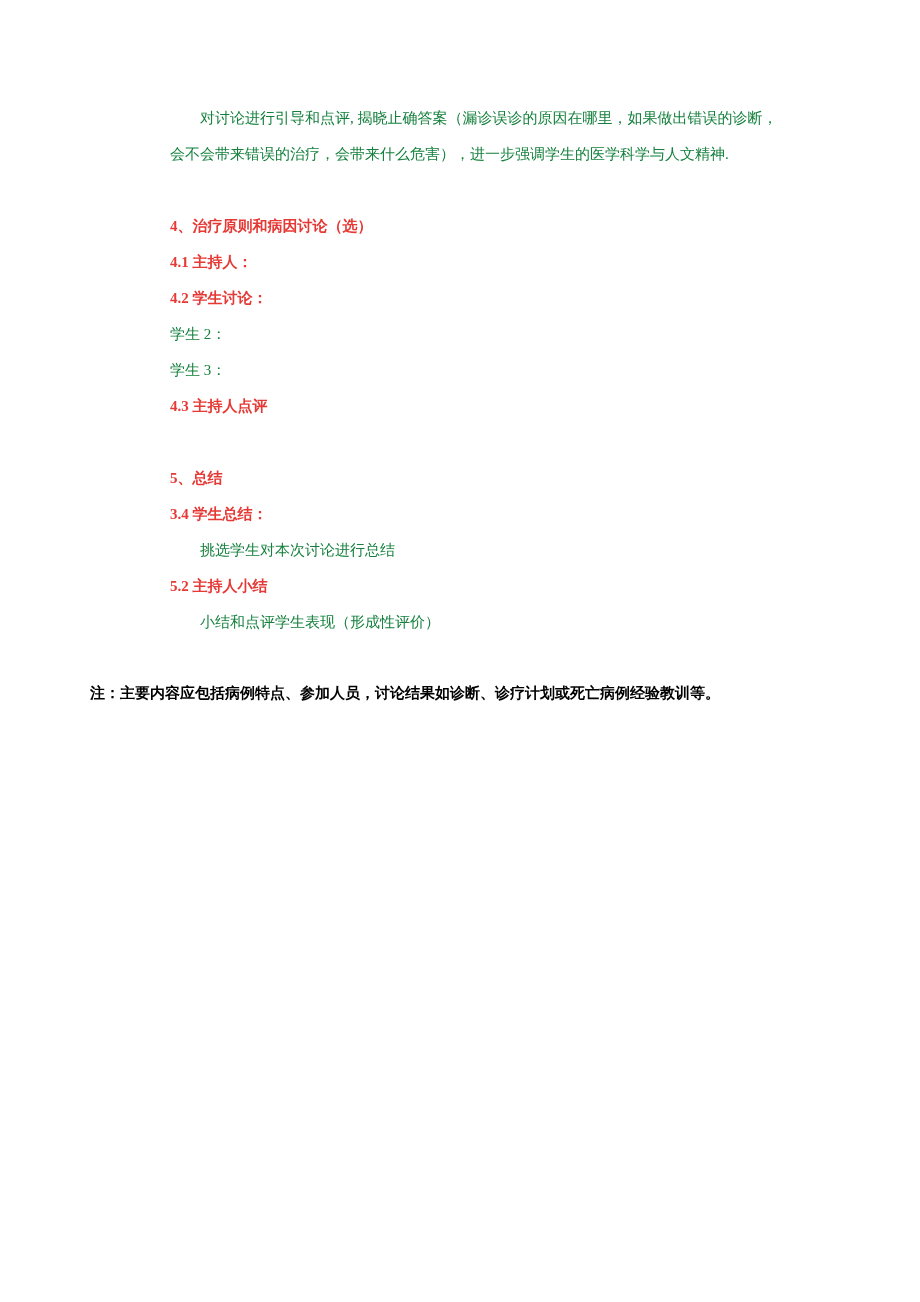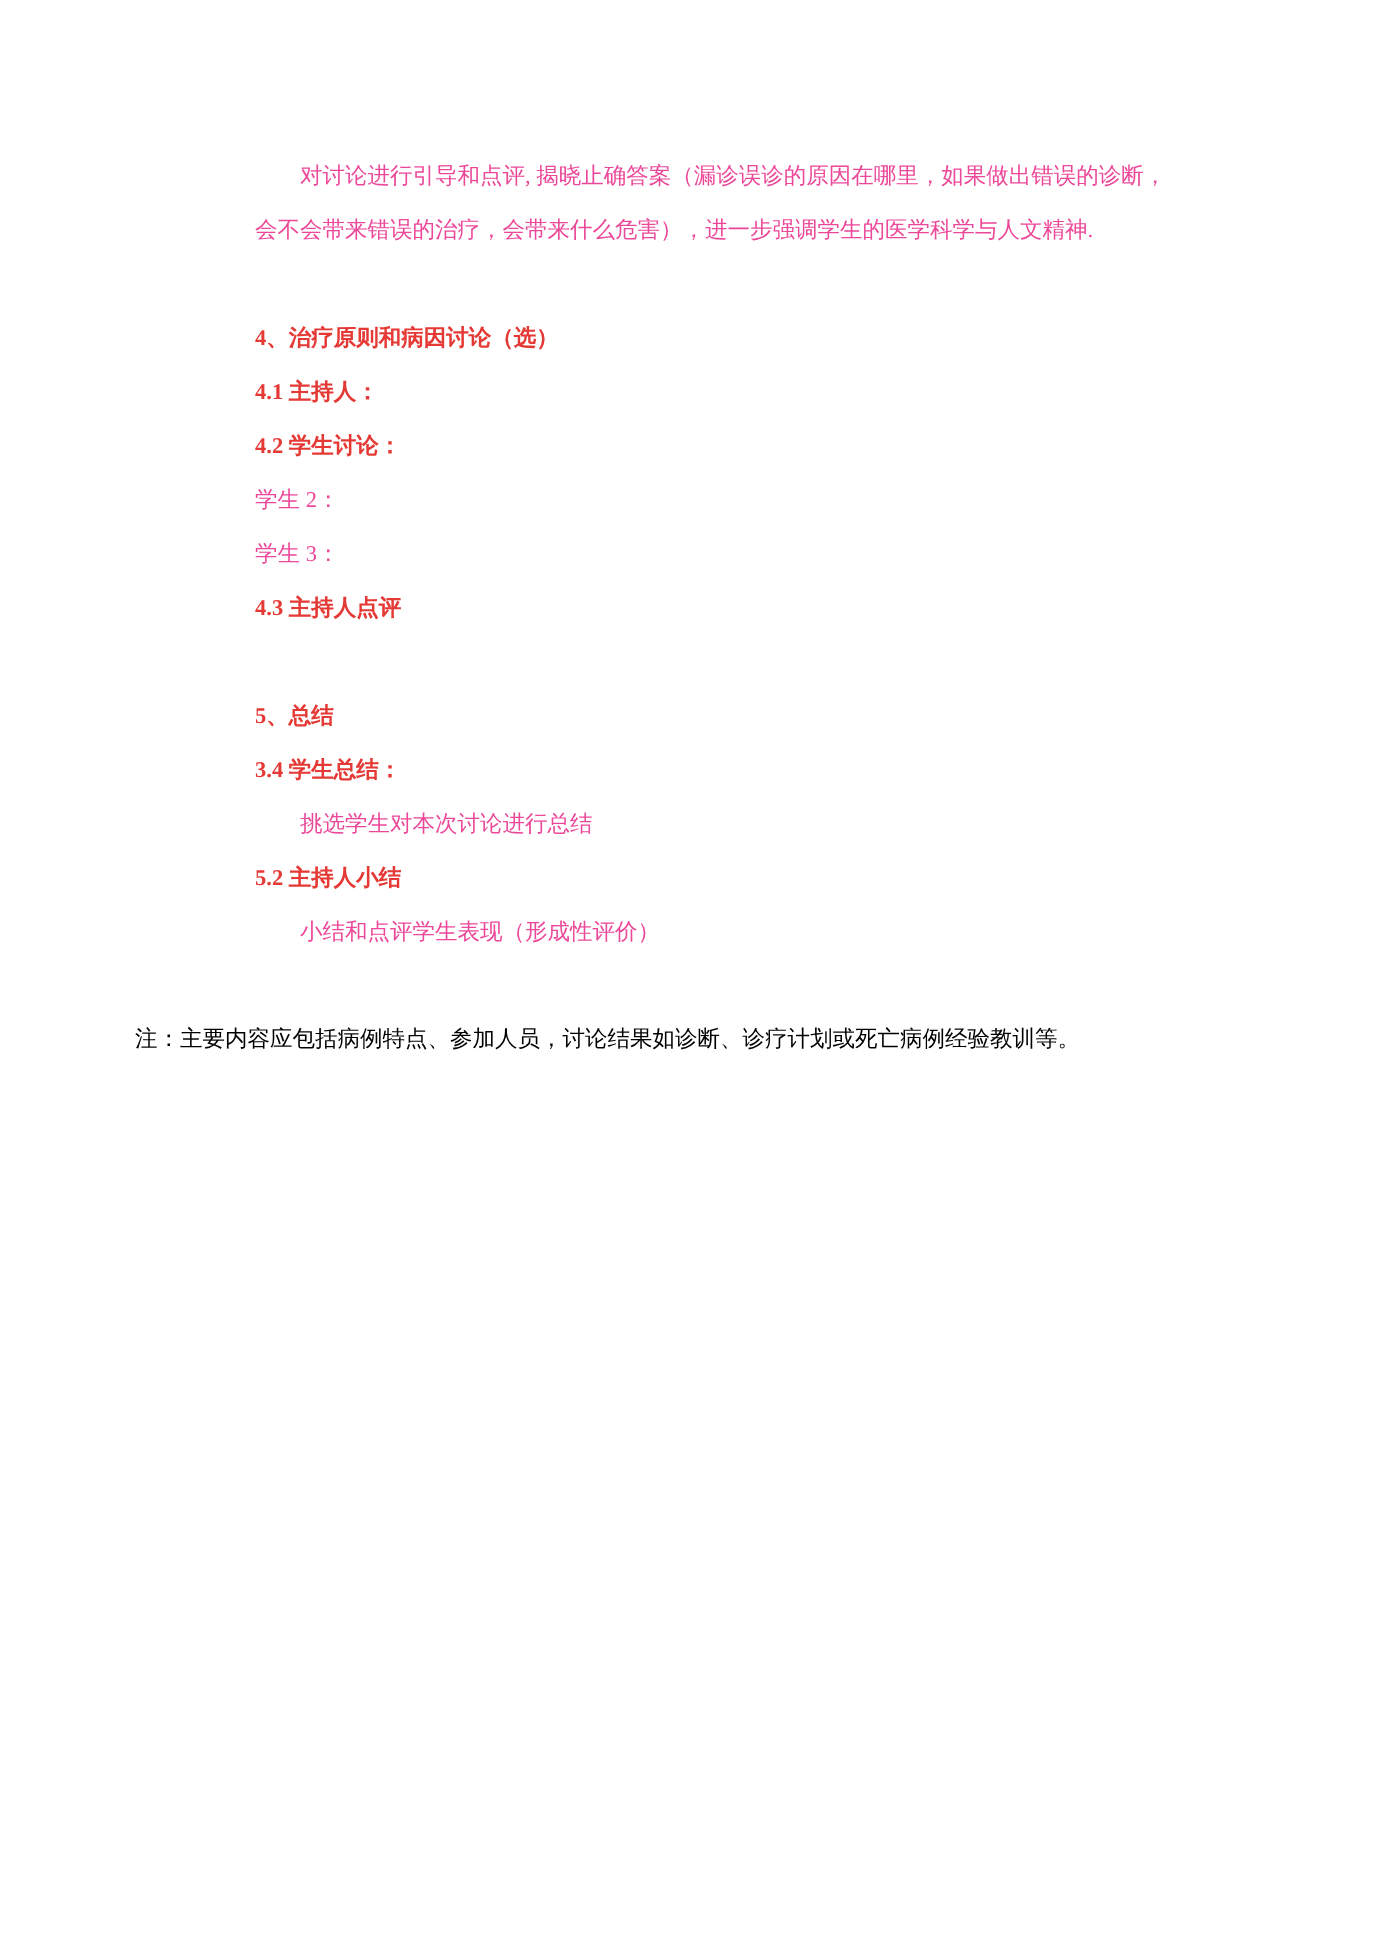--- a/index.html
+++ b/index.html
@@ -20,36 +20,37 @@
     position: relative;
   }
   .content {
     padding-left: 80px;
   }
   .red {
     color: #e53935;
     font-family: Liberation Serif, serif;
   }
   .fine {
-    color: #ec4899;
+    color: #15803d;
   }
   .bold {
     font-weight: bold;
   }
   .para {
     text-indent: 2em;
     margin: 0;
   }
   .line {
     margin: 0;
   }
   .note {
     padding-left: 0;
     color: #000;
     margin-top: 35px;
+    font-weight: bold;
   }
   .blankline {
     height: 2.4em;
   }
 </style>
 </head>
 <body>
 
 <div class="page">
   <div class="content">

